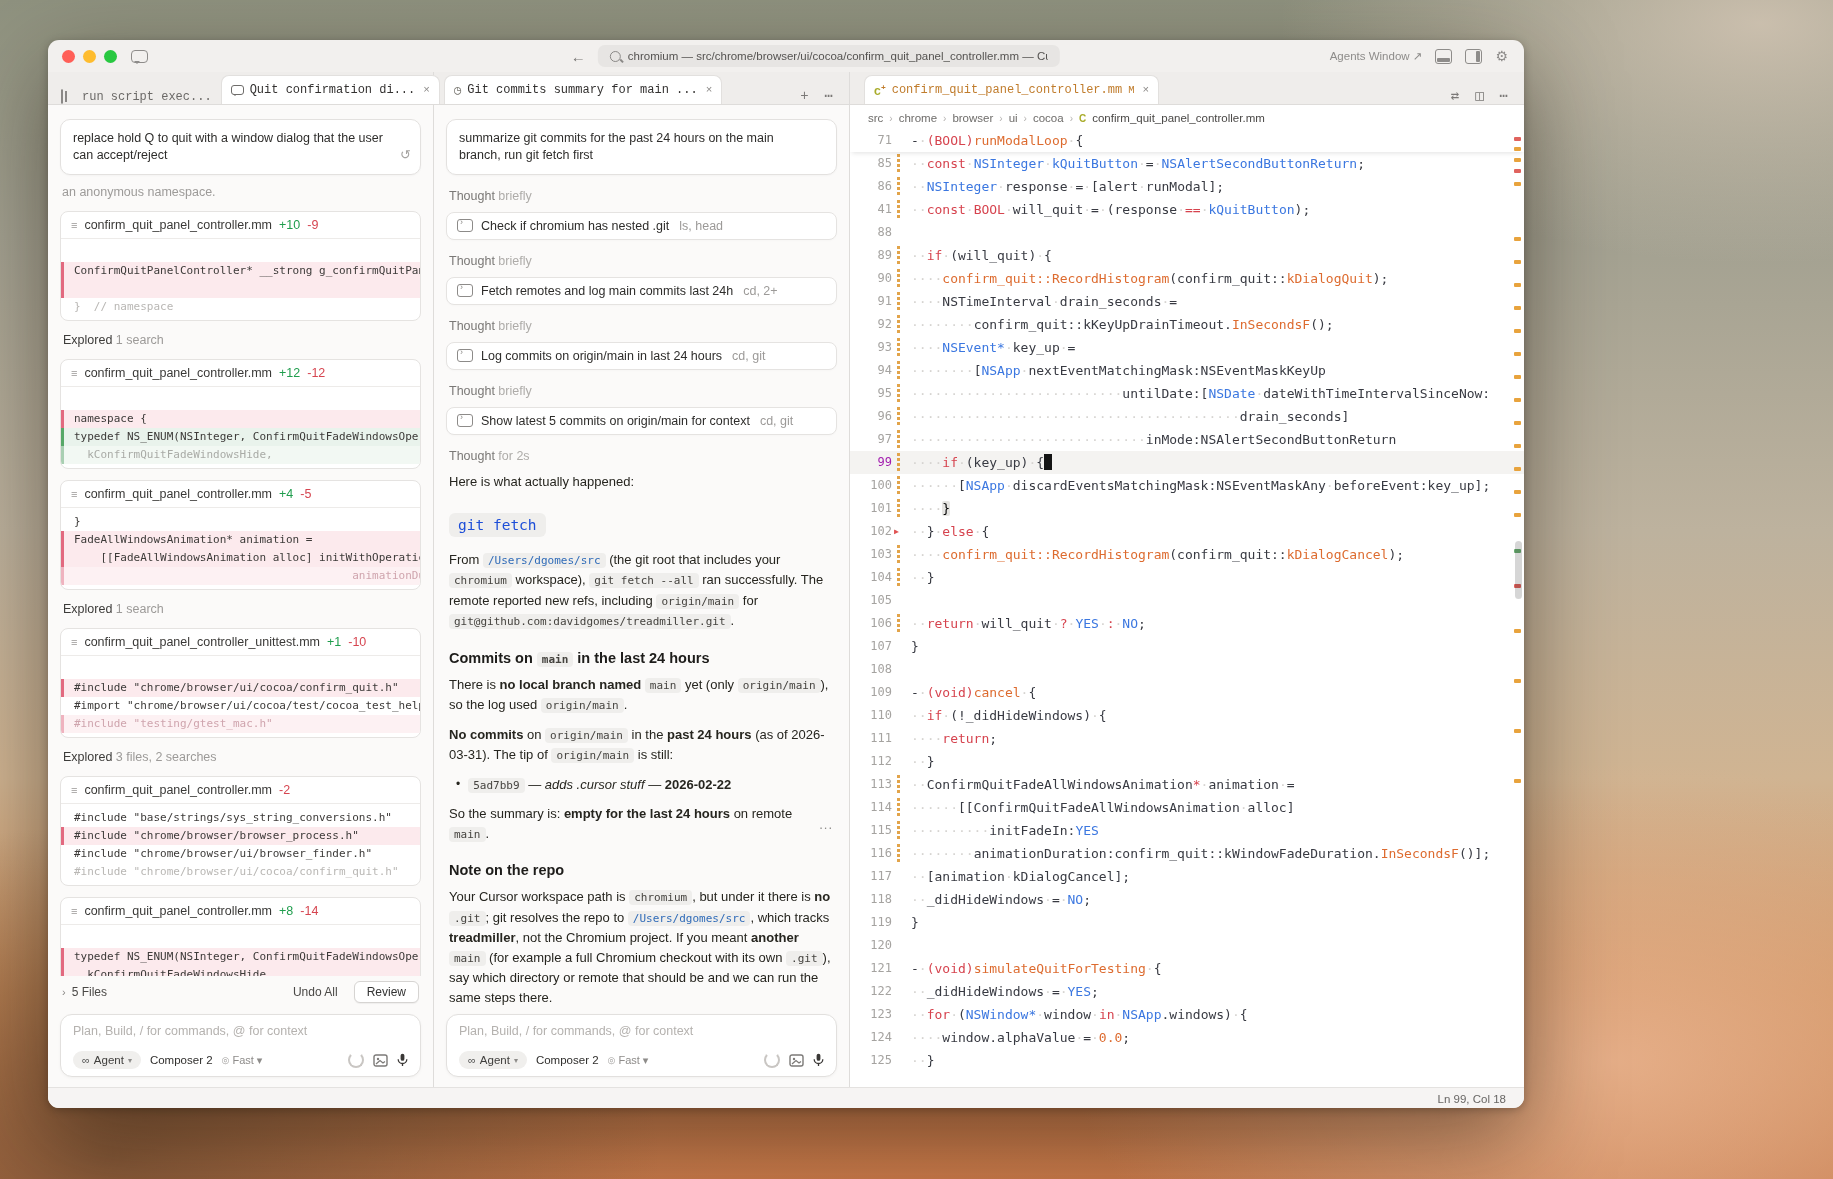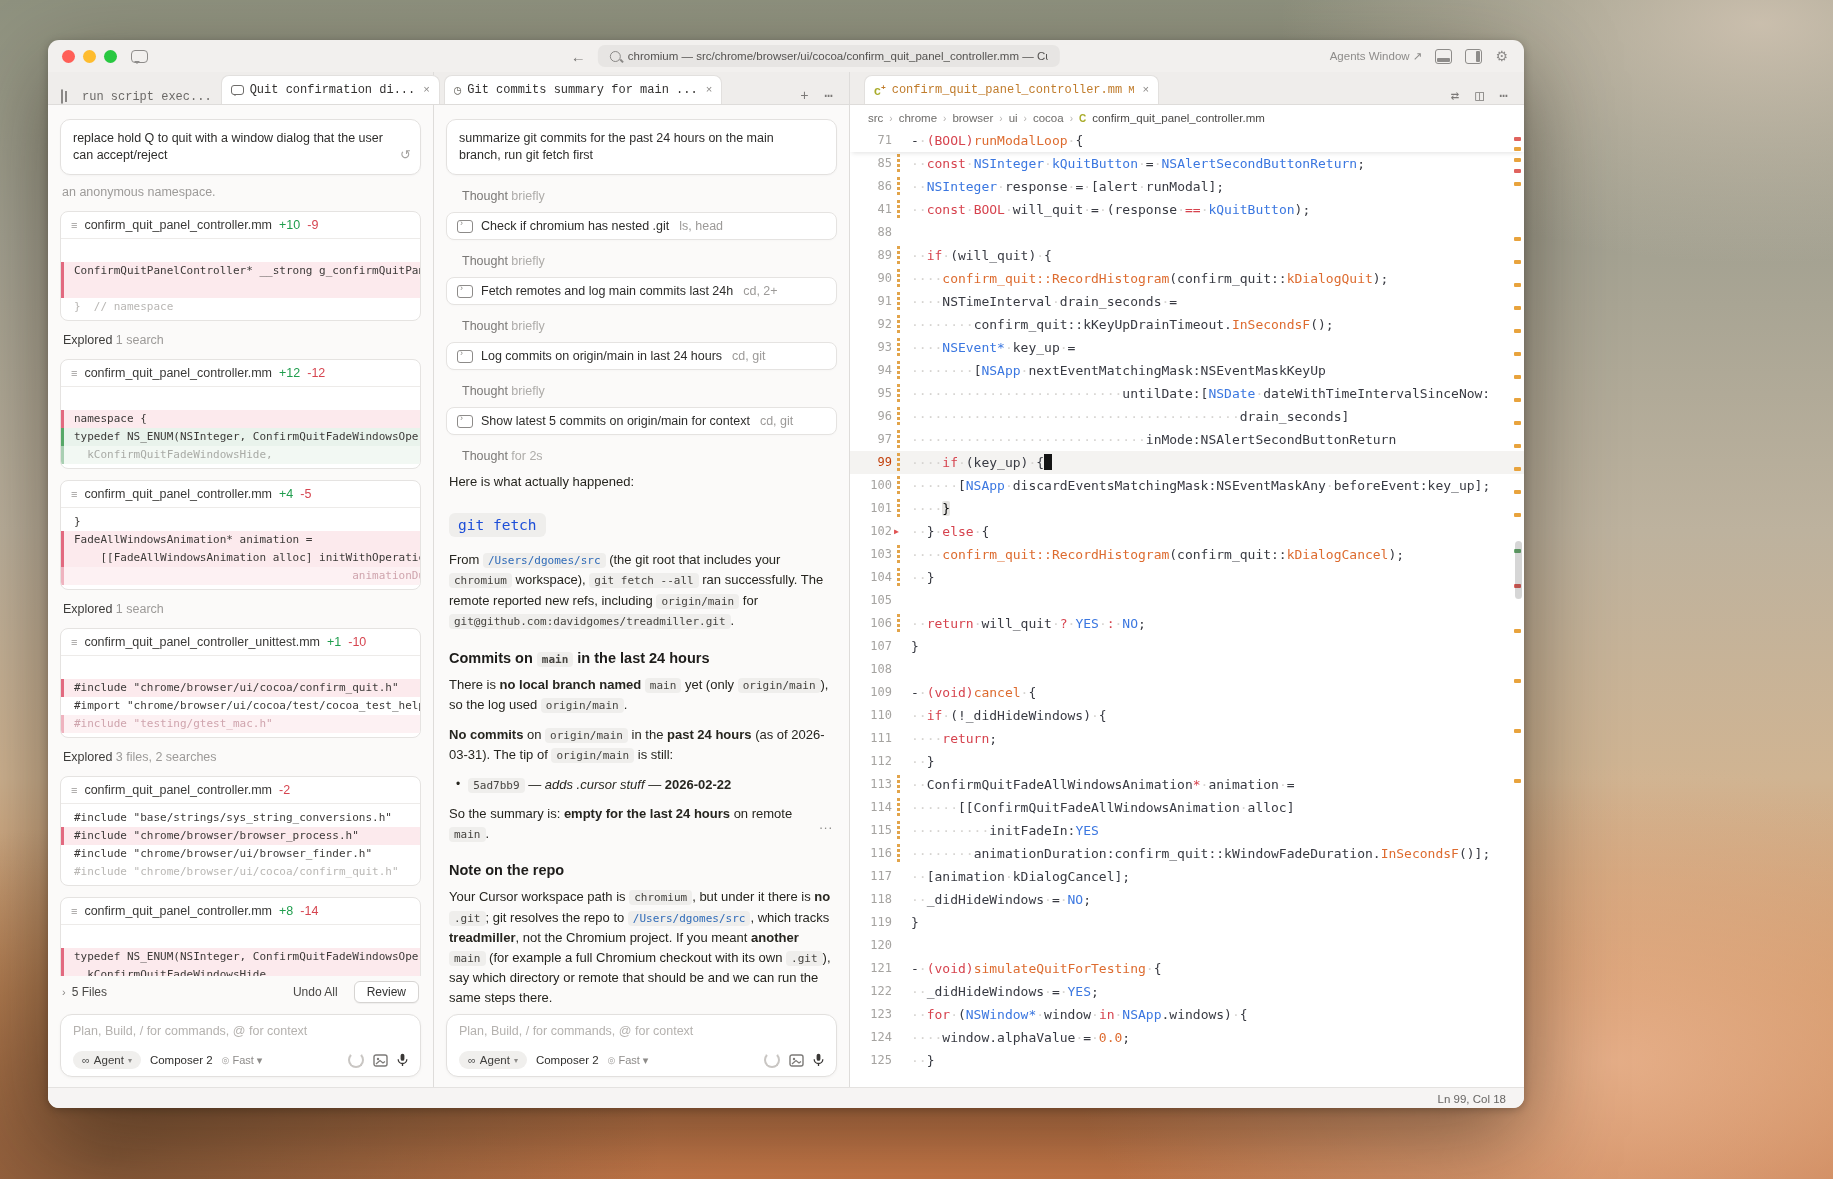--- a/index.html
+++ b/index.html
@@ -91,23 +91,23 @@
   .agent-pill .inf{font-size:11px;color:#555;}
   .agent-pill .dd{color:#8e8c8a;font-size:8px;}
   .model{font-size:11.5px;color:#2f2e2c;}
   .speed{display:flex;align-items:center;gap:3px;font-size:11px;color:#8e8c8a;}
   .speed .mico{font-size:9px;color:#a2a09e;}
   .crow .right{margin-left:auto;display:flex;align-items:center;gap:9px;}
   .spinner{width:12px;height:12px;border:2px solid #c9c6c3;border-top-color:transparent;border-radius:50%;}
   .ic-photo svg,.ic-mic svg{display:block;}
   .more-dots{position:absolute;right:16px;top:712px;color:#8d8b89;font-size:13px;letter-spacing:1px;}
   
-  .thought{font-size:12.5px;margin:14px 16px 9px;color:#7a7876;}
+  .thought{font-size:12.5px;margin:14px 3px 9px;color:#7a7876;}
   .thought .lite{color:#aeaca9;}
-  .toolcard{display:flex;align-items:flex-end;gap:8px;background:#fff;border:1px solid #e5e3e1;border-radius:8px;padding:6px 10px;font-size:12.5px;color:#2e2d2b;margin-bottom:3px;box-shadow:0 1px 2px rgba(0,0,0,.02);}
+  .toolcard{display:flex;align-items:flex-start;gap:8px;background:#fff;border:1px solid #e5e3e1;border-radius:8px;padding:6px 10px;font-size:12.5px;color:#2e2d2b;margin-bottom:3px;box-shadow:0 1px 2px rgba(0,0,0,.02);}
   .term-ico{width:14px;height:11px;border:1.4px solid #8d8b89;border-radius:3px;position:relative;flex:0 0 auto;}
   .term-ico::after{content:"›";position:absolute;left:2px;top:-3px;font-size:9px;color:#8d8b89;}
   .toolcard .args{color:#9c9a98;margin-left:2px;white-space:nowrap;}
   .md-p{font-size:13px;line-height:19.5px;color:#26251f;margin:9px 3px;}
   .md-h{font-size:14.5px;font-weight:700;color:#1d1c1a;margin:18px 3px 8px;}
   .md-li{font-size:13px;line-height:19.5px;color:#26251f;margin:6px 3px 6px 10px;display:flex;gap:8px;}
   .md-li .blt{font-size:12px;}
   .code{font-family:"DejaVu Sans Mono",monospace;font-size:11px;background:#efeeec;border-radius:4px;padding:1px 5px;color:#45433f;overflow-wrap:anywhere;}
   .code.blue{color:#2f6bb8;}
   .code-title{display:inline-block;font-family:"DejaVu Sans Mono",monospace;font-size:14.5px;background:#efeeec;border-radius:6px;padding:4px 9px;color:#1d4ed8;margin:12px 3px 4px;}
@@ -115,21 +115,21 @@
   .editor{flex:1;background:#fff;position:relative;overflow:hidden;}
   .crumbs{display:flex;align-items:center;gap:6px;padding:7px 0 5px 18px;font-size:11.5px;color:#6e6c6a;background:#fff;}
   .crumbs .sep{color:#b5b3b1;font-size:10px;}
   .crumbs .cico{color:#a9ac2b;font-weight:700;font-size:10px;}
   .crumbs .cfile{color:#4a4846;}
   .sticky{box-shadow:0 3px 5px -2px rgba(0,0,0,.12);position:relative;z-index:3;background:#fff;}
   .codewrap{position:relative;z-index:1;}
   .crow2{display:flex;height:23px;line-height:23px;font-family:"DejaVu Sans Mono",monospace;font-size:13px;}
   .crow2.cur{background:#f4f3f1;}
   .lnum{width:42px;text-align:right;color:#a5a3a0;font-size:12px;flex:0 0 auto;}
-  .crow2.cur .lnum{color:#c2410c;}
+  .crow2.cur .lnum{color:#a21caf;}
   .gut{width:14px;flex:0 0 auto;position:relative;margin-left:5px;}
   .gut.m::before{content:"";position:absolute;left:0;top:2px;bottom:2px;width:3px;
     background:repeating-linear-gradient(to bottom,#e2a44a 0 3px,rgba(226,164,74,0) 3px 5px);}
   .gut.r::before{content:"▶";position:absolute;left:-3px;top:0;font-size:8px;color:#e05252;}
   .ctext{white-space:pre;flex:1;overflow:hidden;}
   .tk-w{color:#d6d4d1;} .tk-pl{color:#383a42;} .tk-kw{color:#d6434e;} .tk-ty{color:#3b77e0;}
   .tk-fn{color:#dd6b2f;} .tk-nm{color:#dd6b2f;}
   .tk-bh{background:#e6e5e2;border-radius:2px;}
   .tk-cur{display:inline-block;width:8px;height:16px;background:#151515;vertical-align:-3px;}
   .ruler{position:absolute;top:0;right:1px;width:9px;bottom:0;z-index:4;}

